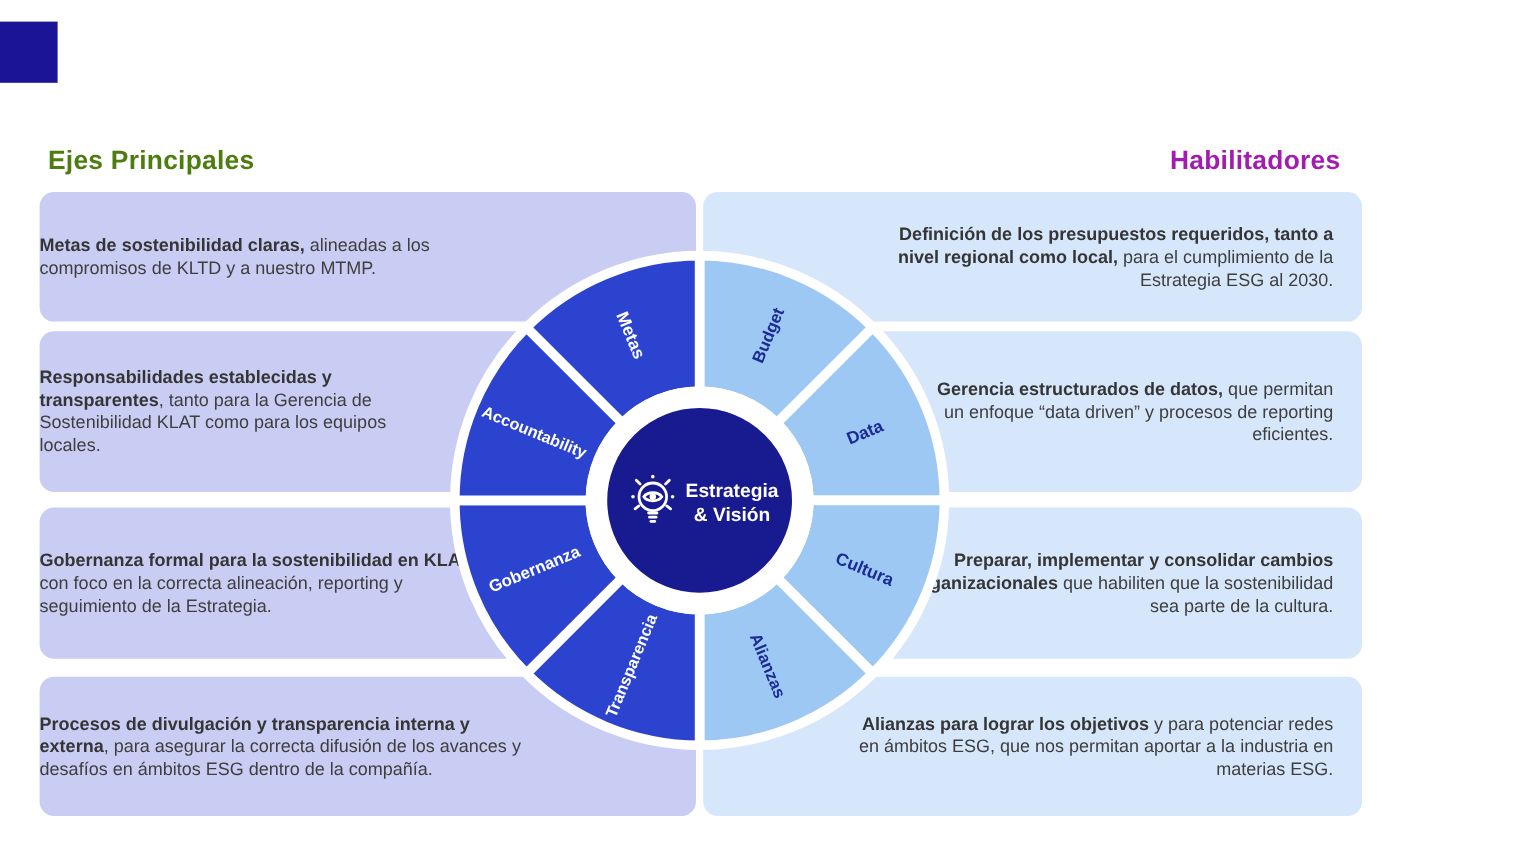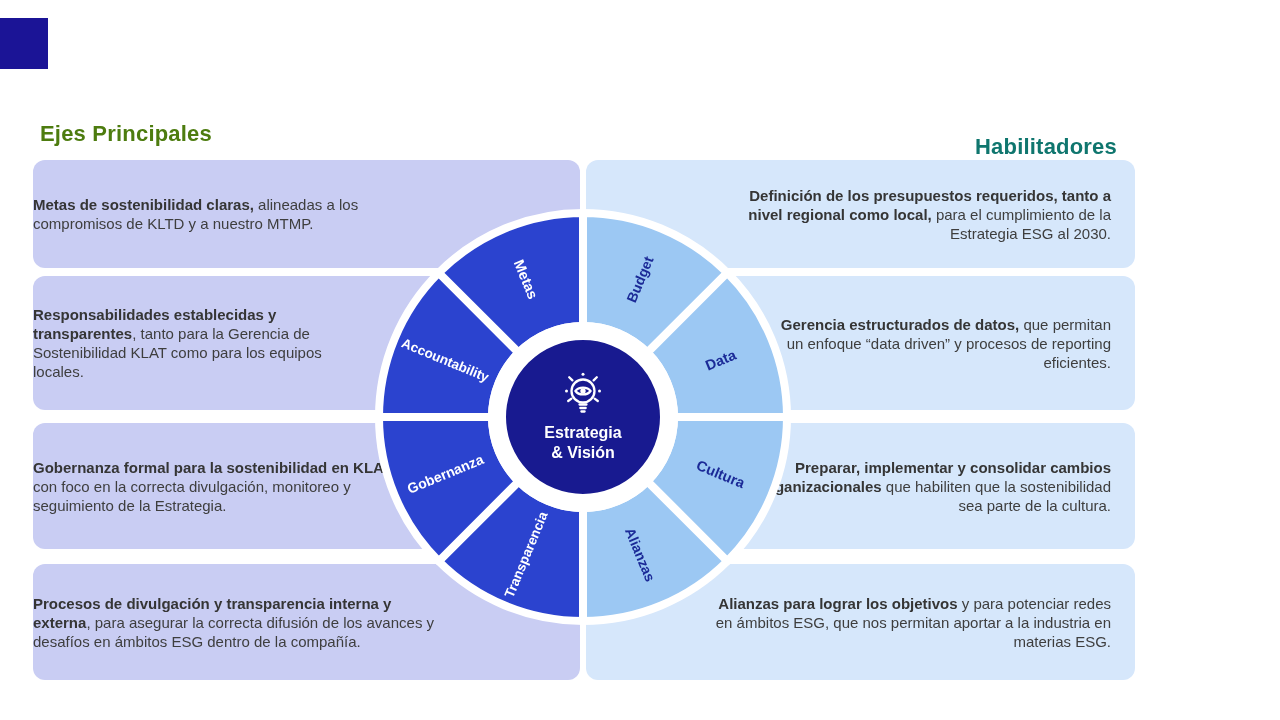--- a/index.html
+++ b/index.html
@@ -5,58 +5,58 @@
   html,body{margin:0;padding:0;background:#888;}
   .slide{position:relative;width:1280px;height:720px;background:#ffffff;overflow:hidden;
          font-family:"Liberation Sans","DejaVu Sans",sans-serif;}
   .corner-accent{position:absolute;left:0;top:18px;width:48px;height:51px;background:#1b1496;}
   .side-bar{position:absolute;right:0;top:0;width:125px;height:720px;background:#1b1496;}
   .komatsu{position:absolute;left:1155px;top:351px;width:125px;text-align:center;
            color:#ffffff;font-weight:800;font-size:17.5px;letter-spacing:0px;}
   .komatsu .tri{font-size:7px;vertical-align:top;position:relative;top:-2px;margin:0 -1px;}
   .title{position:absolute;top:121px;font-size:22px;font-weight:800;letter-spacing:.2px;}
   .title-left{left:40px;color:#4d7c0f;}
-  .title-right{right:163px;color:#0f766e;margin-top:13px;}
+  .title-right{right:163px;color:#a21caf;}
   .box{position:absolute;border-radius:12px;display:flex;align-items:center;
        font-size:15px;line-height:19px;color:#3e3e3e;}
   .box.l{left:33px;width:547px;background:#c9cdf3;box-sizing:border-box;}
   .box.r{left:586px;width:549px;background:#d6e7fb;padding-right:24px;box-sizing:border-box;justify-content:flex-end;}
   .box.r .txt{text-align:right;}
   .r1{top:160px;height:108px;} .r2{top:276px;height:134px;}
   .r3{top:423px;height:126px;} .r4{top:564px;height:116px;}
   .bl1 .txt{max-width:345px;} .bl2 .txt{max-width:340px;}
   .bl3 .txt{max-width:382px;} .bl4 .txt{max-width:412px;}
   .br1 .txt{max-width:392px;} .br2 .txt{max-width:340px;}
   .br3 .txt{max-width:352px;} .br4 .txt{max-width:398px;}
   .txt b{color:#353535;}
   .wheel{position:absolute;left:368px;top:202px;width:430px;height:430px;}
   .wheel text{font-family:"Liberation Sans","DejaVu Sans",sans-serif;font-weight:bold;}
   .hub{position:absolute;left:499px;top:333px;width:168px;height:168px;box-sizing:border-box;
        border:7px solid #ffffff;border-radius:50%;background:#181a90;
-       display:flex;flex-direction:column;align-items:center;justify-content:center;}
+       display:flex;align-items:center;justify-content:center;}
   .hub-text{color:#ffffff;font-weight:bold;font-size:16px;line-height:20px;text-align:center;margin-top:6px;}
 </style>
 </head>
 <body>
 
 <div class="slide">
 
   <div class="corner-accent"></div>
 
   <div class="title title-left">Ejes Principales</div>
   <div class="title title-right">Habilitadores</div>
 
   <div class="box l r1 bl1">
     <div class="txt"><b>Metas de sostenibilidad claras,</b><span> alineadas a los compromisos de KLTD y a nuestro MTMP.</span></div>
   </div>
   <div class="box l r2 bl2">
     <div class="txt"><b>Responsabilidades establecidas y transparentes</b><span>, tanto para la Gerencia de Sostenibilidad KLAT como para los equipos locales.</span></div>
   </div>
   <div class="box l r3 bl3">
-    <div class="txt"><b>Gobernanza formal para la sostenibilidad en KLAT,</b><span> con foco en la correcta divulgación, monitoreo y seguimiento de la Estrategia.</span></div>
+    <div class="txt"><b>Gobernanza formal para la sostenibilidad en KLAT,</b><span> con foco en la correcta alineación, reporting y seguimiento de la Estrategia.</span></div>
   </div>
   <div class="box l r4 bl4">
     <div class="txt"><b>Procesos de divulgación y transparencia interna y externa</b><span>, para asegurar la correcta difusión de los avances y desafíos en ámbitos ESG dentro de la compañía.</span></div>
   </div>
 
   <div class="box r r1 br1">
     <div class="txt"><b>Definición de los presupuestos requeridos, tanto a nivel regional como local,</b><span> para el cumplimiento de la Estrategia ESG al 2030.</span></div>
   </div>
   <div class="box r r2 br2">
     <div class="txt"><b>Gerencia estructurados de datos,</b><span> que permitan un enfoque “data driven” y procesos de reporting eficientes.</span></div>

